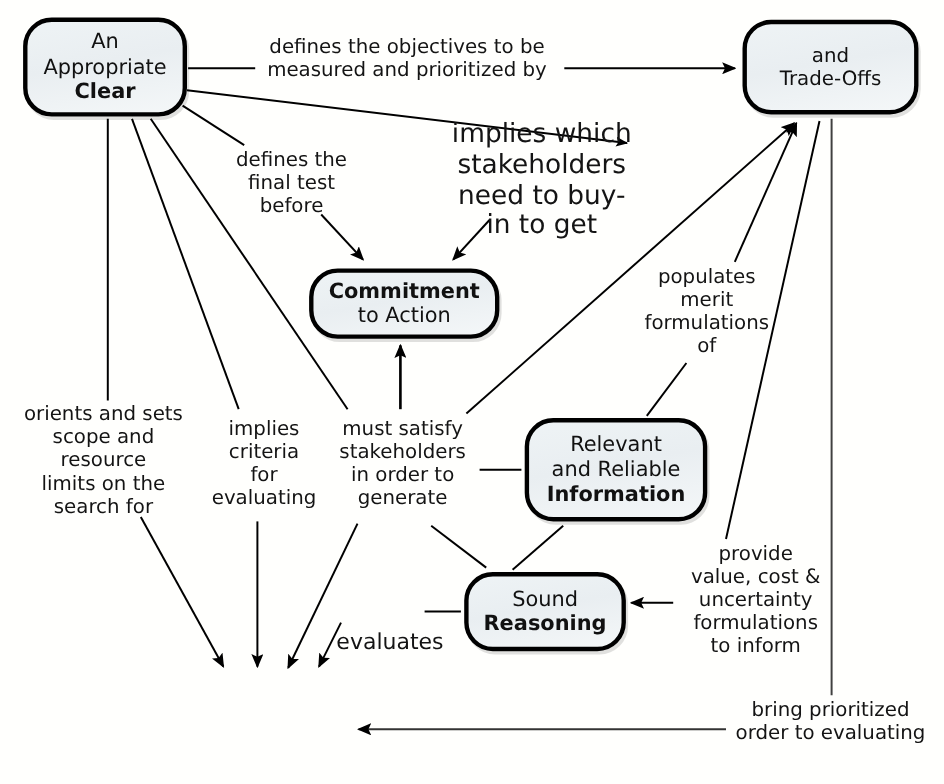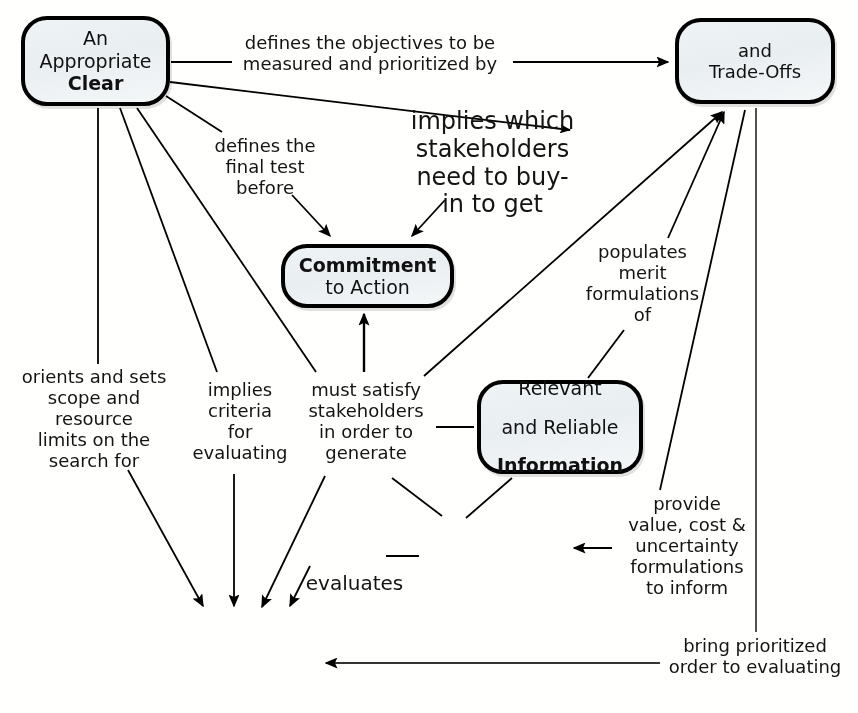--- a/index.html
+++ b/index.html
@@ -46,21 +46,21 @@
     color: #141414;
     line-height: 1.16;
     z-index: 2;
     white-space: pre-line;
   }
 
   
   #node-frame      { left: 21px;  top: 16px;  width: 149px; height: 90px;  font-size: 19px; }
   #node-values     { left: 675px; top: 18px;  width: 160px; height: 86px;  font-size: 18px; }
   #node-commitment { left: 281px; top: 244px; width: 173px; height: 64px;  font-size: 19px; }
-  #node-information{ left: 477px; top: 380px; width: 166px; height: 94px;  font-size: 19px; gap: 16px; }
+  #node-information{ left: 477px; top: 380px; width: 166px; height: 94px;  font-size: 19px; }
   #node-reasoning  { left: 422px; top: 520px; width: 147px; height: 72px;  font-size: 19px; }
   #node-alternatives{left: 150px; top: 619px; width: 166px; height: 89px;  font-size: 19px; }
 
   
   #lbl-defines-objectives { left: 225px; top: 33px;  width: 290px; font-size: 18px; }
   #lbl-implies-which      { left: 405px; top: 108px; width: 175px; font-size: 24px; }
   #lbl-defines-final      { left: 185px; top: 136px; width: 160px; font-size: 18px; }
   #lbl-populates          { left: 575px; top: 242px; width: 135px; font-size: 18px; }
   #lbl-orients            { left: 8px;   top: 367px; width: 172px; font-size: 18px; }
   #lbl-implies-criteria   { left: 185px; top: 380px; width: 110px; font-size: 18px; }
@@ -146,20 +146,24 @@
     <span class="ln bold">Commitment</span>
     <span class="ln">to Action</span>
   </div>
 
   <div class="node" id="node-information">
     <span class="ln">Relevant</span>
     <span class="ln">and Reliable</span>
     <span class="ln bold">Information</span>
   </div>
 
+  <div class="node" id="node-reasoning">
+    <span class="ln">Sound</span>
+    <span class="ln bold">Reasoning</span>
+  </div>
 
 
   <div class="label" id="lbl-defines-objectives">defines the objectives to be
 measured and prioritized by</div>
 
   <div class="label" id="lbl-implies-which">implies which
 stakeholders
 need to buy-
 in to get</div>
 

